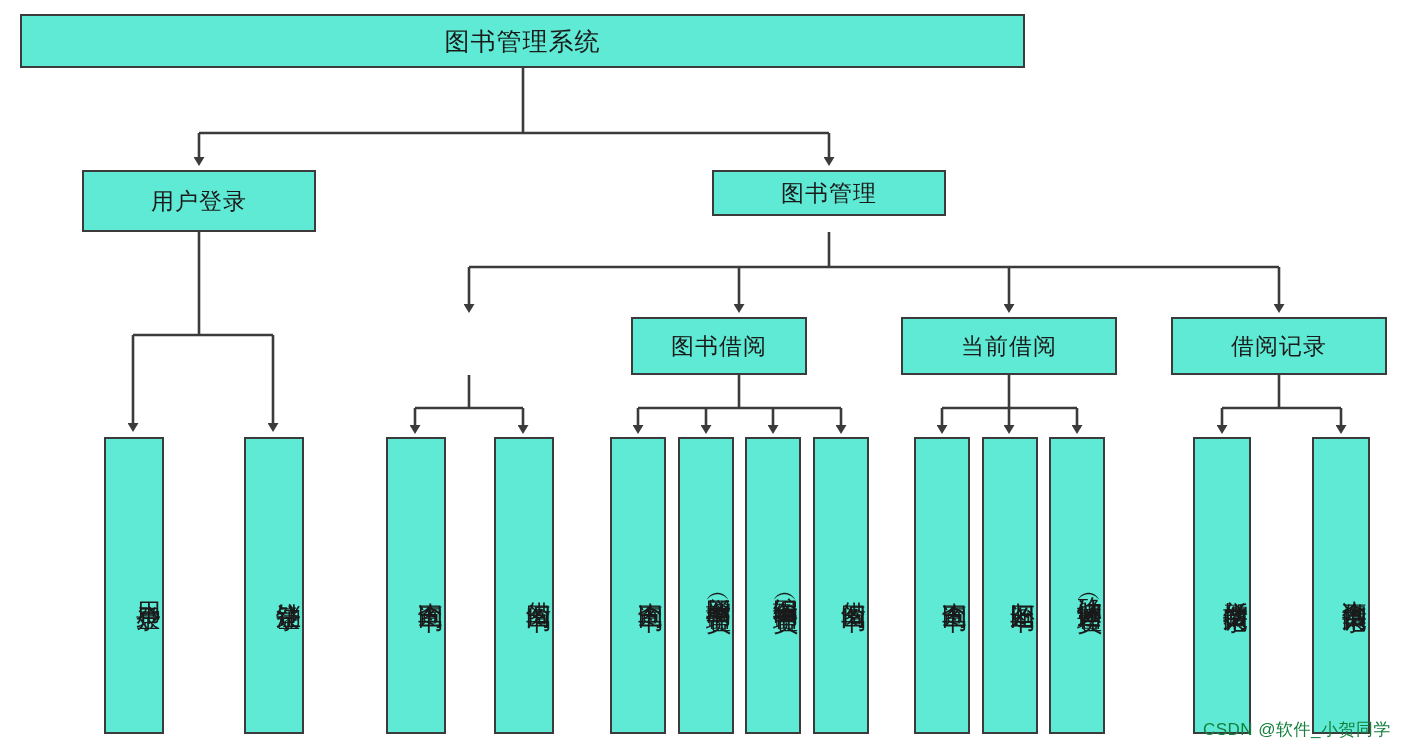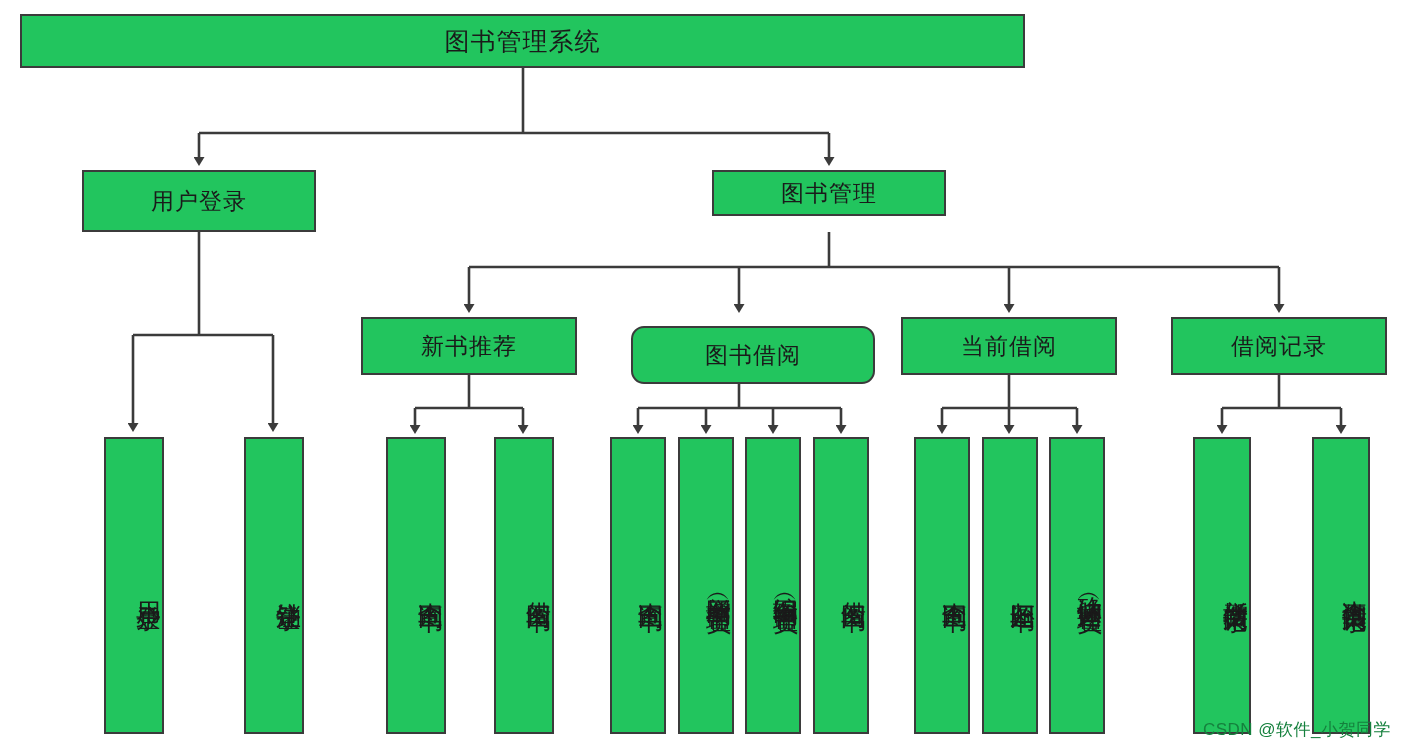--- a/index.html
+++ b/index.html
@@ -22,21 +22,21 @@
     left: 0;
     top: 0;
     width: 1405px;
     height: 747px;
     pointer-events: none;
   }
   .node {
     position: absolute;
     box-sizing: border-box;
     border: 2.5px solid #3b3b3b;
-    background: #22c55e;
+    background: #5eead4;
     display: flex;
     align-items: center;
     justify-content: center;
     color: #1a1a1a;
   }
   .node.h {
     font-size: 23px;
     letter-spacing: 1px;
   }
   .node.v {
@@ -123,23 +123,22 @@
       <path d="M1341,408 L1341,426" marker-end="url(#arrow)"></path>
     </g>
   </svg>
 
   <div class="node h" id="root-node" style="left:20px; top:14px; width:1005px; height:54px;">图书管理系统</div>
 
   <div class="node h" style="left:82px; top:170px; width:234px; height:62px;">用户登录</div>
 
   <div class="node h" style="left:712px; top:170px; width:234px; height:46px;">图书管理</div>
 
-  <div class="node h" style="left:361px; top:317px; width:216px; height:58px;">新书推荐</div>
 
-  <div class="node h" style="left:631px; top:326px; width:244px; height:58px;border-radius:13px;">图书借阅</div>
+  <div class="node h" style="left:631px; top:317px; width:176px; height:58px;">图书借阅</div>
 
   <div class="node h" style="left:1171px; top:317px; width:216px; height:58px;">借阅记录</div>
 
   <div class="node h" style="left:901px; top:317px; width:216px; height:58px;">当前借阅</div>
 
   <div class="node v" style="left:104px; top:437px; width:60px; height:297px;">
     <span class="vtext">用户登录</span>
   </div>
 
   <div class="node v" style="left:244px; top:437px; width:60px; height:297px;">

